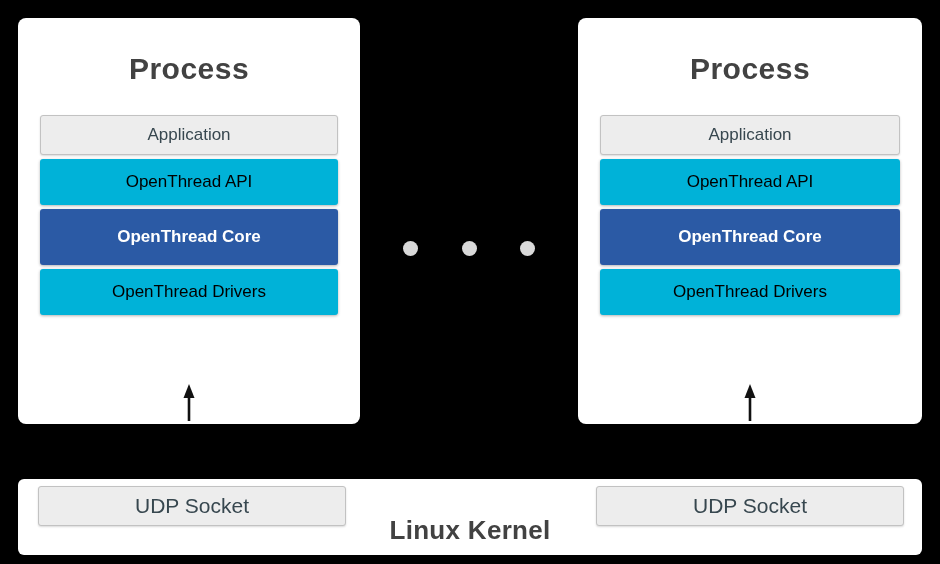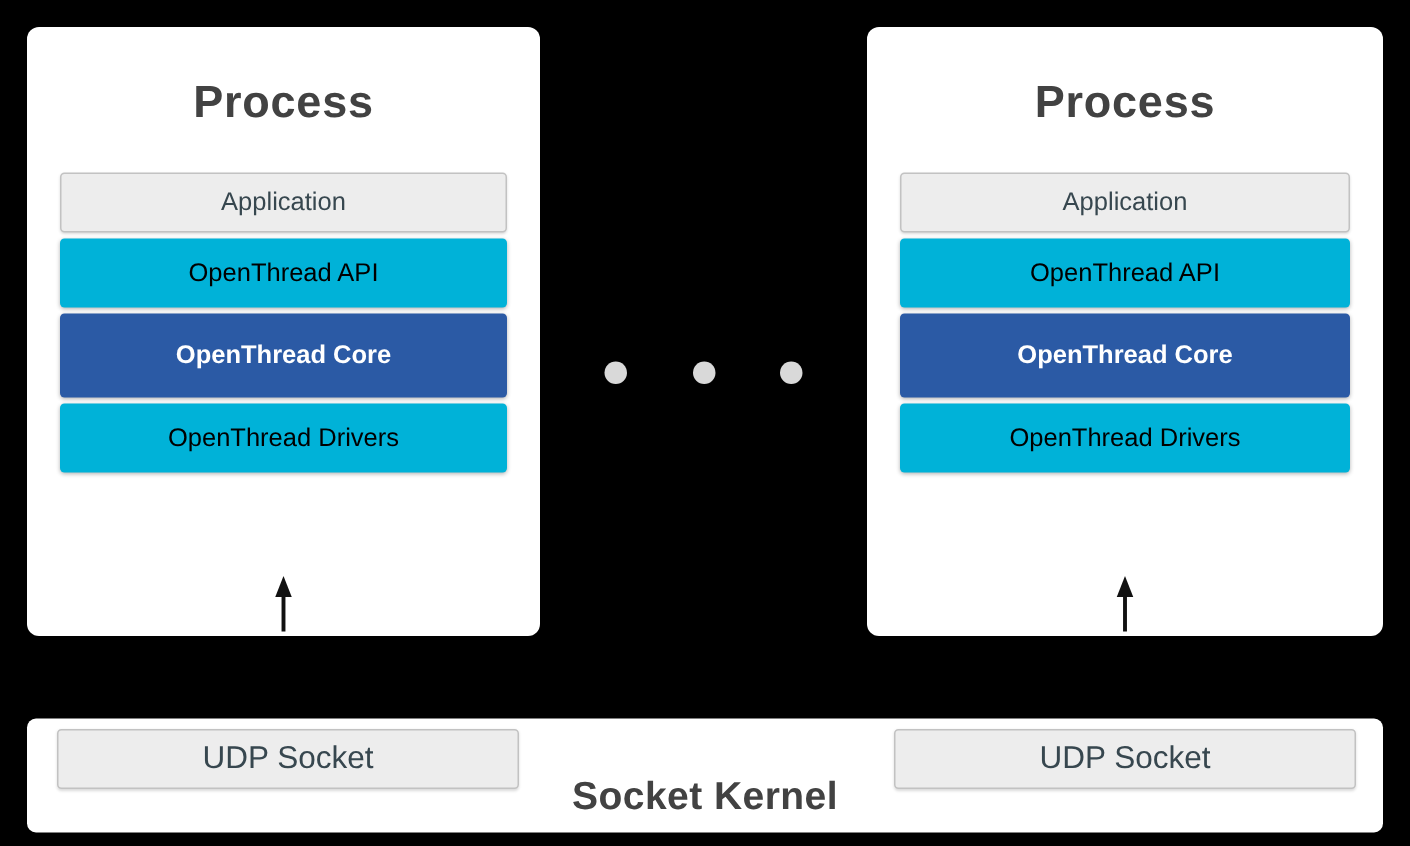--- a/index.html
+++ b/index.html
@@ -163,17 +163,17 @@
       <div class="layer cyan">OpenThread Drivers</div>
     </div>
     <svg class="up-arrow" width="20" height="38" viewBox="0 0 20 38">
       <line x1="10" y1="37" x2="10" y2="11" stroke="#111111" stroke-width="2.6"></line>
       <polygon points="10,0 4.5,14 15.5,14" fill="#111111"></polygon>
     </svg>
   </div>
 
   <div class="kernel-bar">
     <div class="socket left">UDP Socket</div>
-    <div class="kernel-label">Socket Kernel</div>
+    <div class="kernel-label">Linux Kernel</div>
     <div class="socket right">UDP Socket</div>
   </div>
 
 </div>
 
 </body></html>

